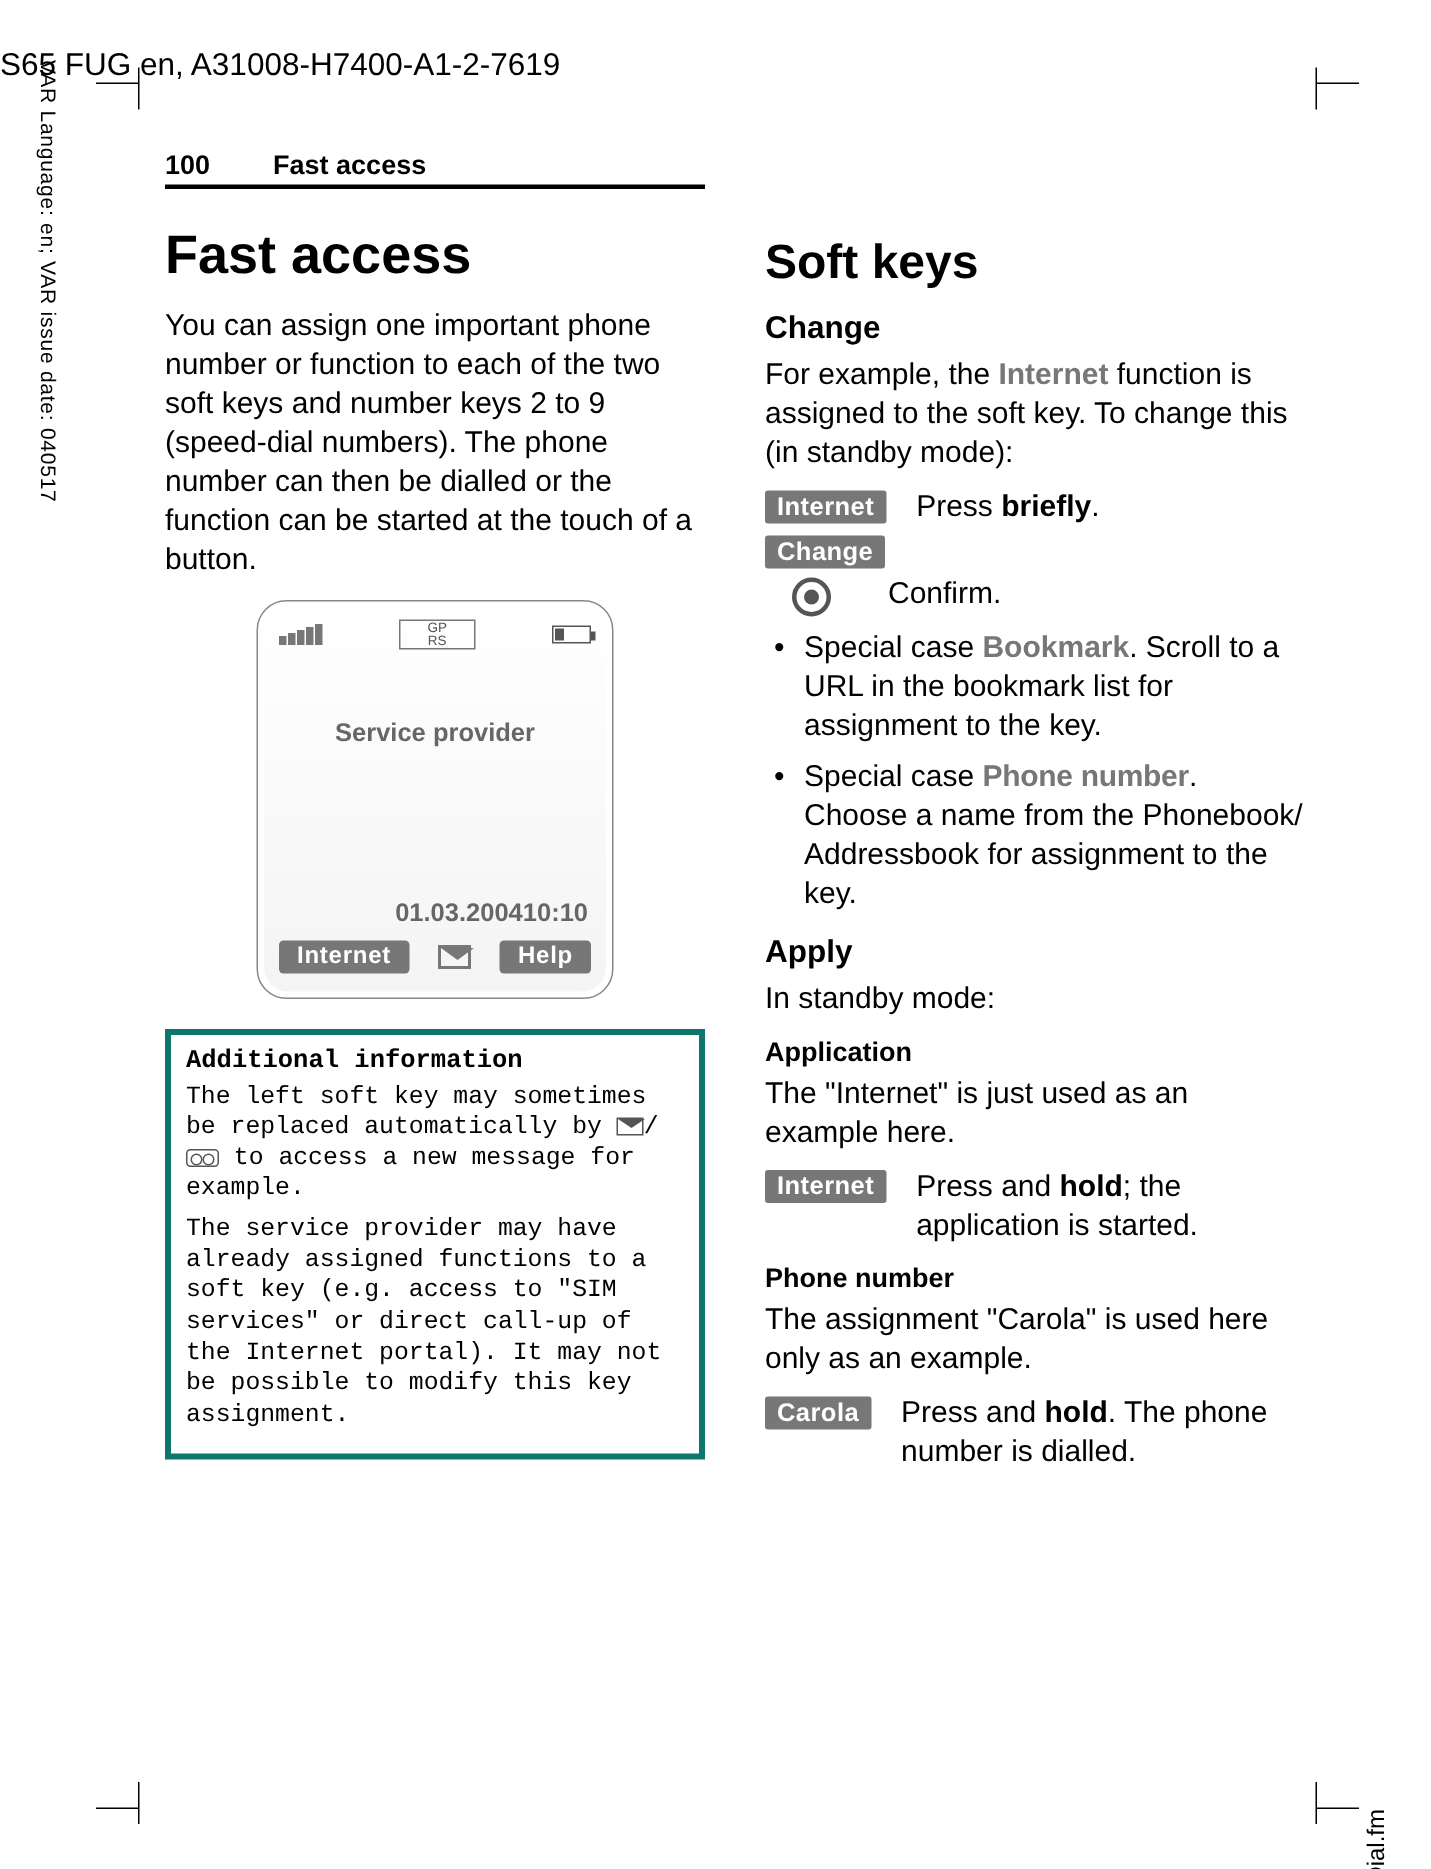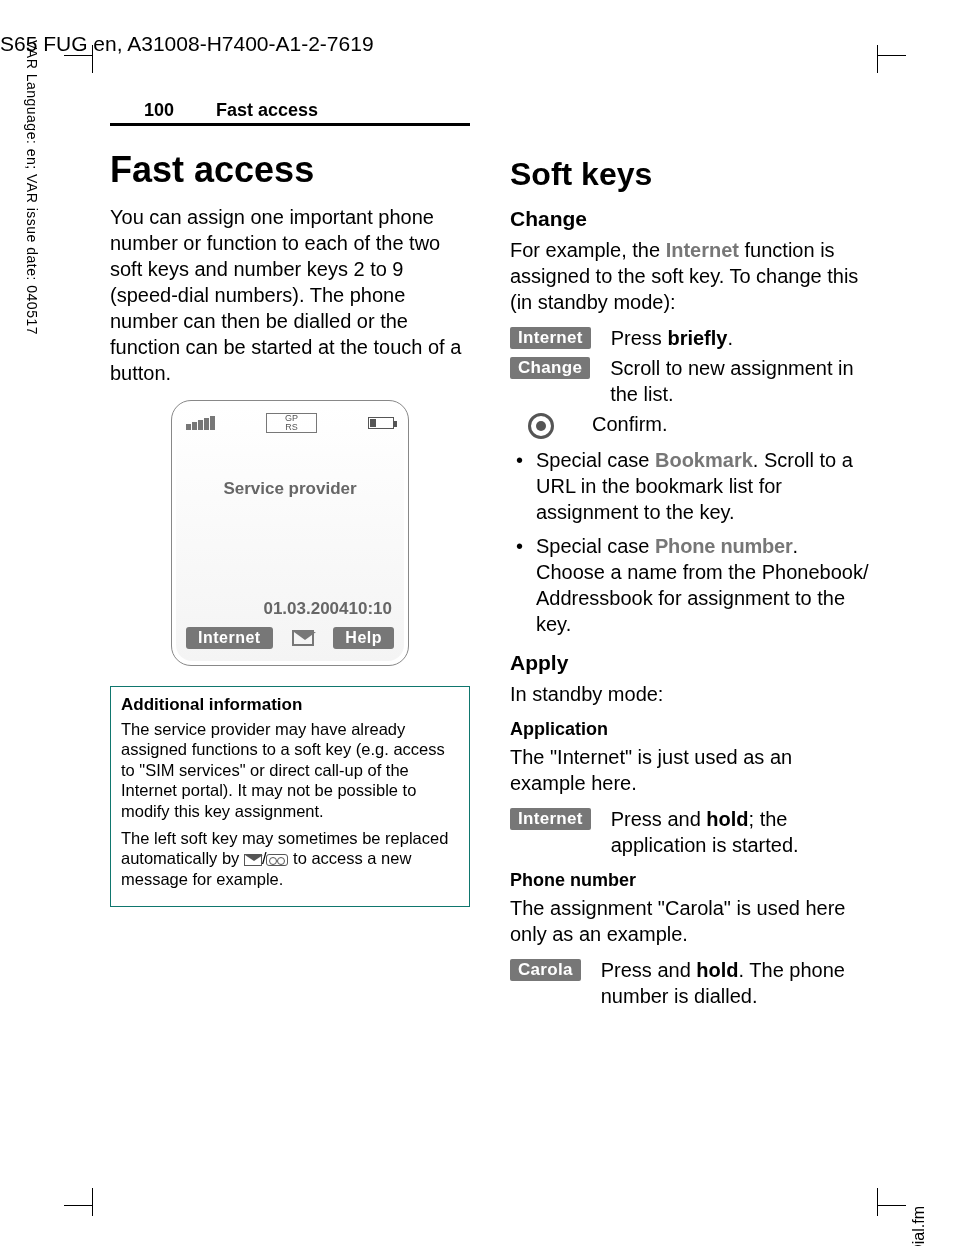--- a/index.html
+++ b/index.html
@@ -14,21 +14,21 @@
   .crop-tl-v { position: absolute; top: 45px; left: 92px; width: 1px; height: 28px; background: #000; }
   .crop-tr-h { position: absolute; top: 55px; right: 48px; width: 28px; height: 1px; background: #000; }
   .crop-tr-v { position: absolute; top: 45px; right: 76px; width: 1px; height: 28px; background: #000; }
   .crop-bl-h { position: absolute; bottom: 40px; left: 64px; width: 28px; height: 1px; background: #000; }
   .crop-bl-v { position: absolute; bottom: 30px; left: 92px; width: 1px; height: 28px; background: #000; }
   .crop-br-h { position: absolute; bottom: 40px; right: 48px; width: 28px; height: 1px; background: #000; }
   .crop-br-v { position: absolute; bottom: 30px; right: 76px; width: 1px; height: 28px; background: #000; }
 
   .content { position: absolute; top: 100px; left: 110px; width: 760px; }
   .running-head { display: flex; align-items: baseline; gap: 42px; border-bottom: 3px solid #000; padding-bottom: 2px; width: 360px; margin-bottom: 24px; }
-  .running-head .pg { font-size: 18px; font-weight: bold; margin-left: 34px; }
+  .running-head .pg { font-size: 18px; font-weight: bold; }
   .running-head .sec { font-size: 18px; font-weight: bold; }
 
   .cols { display: flex; gap: 40px; }
   .col { flex: 1; }
 
   h1.main { font-size: 36px; font-weight: bold; margin-bottom: 14px; line-height: 1.1; }
   p.body { font-size: 20px; line-height: 1.3; margin-bottom: 10px; }
   h2.sub { font-size: 32px; font-weight: bold; margin-top: 6px; margin-bottom: 10px; }
   h3.subsub { font-size: 21px; font-weight: bold; margin-top: 14px; margin-bottom: 6px; }
   h4.minor { font-size: 18px; font-weight: bold; margin-top: 12px; margin-bottom: 4px; }
@@ -45,21 +45,21 @@
   .batt { width: 26px; height: 12px; border:1px solid #555; position: relative; }
   .batt::after { content:""; position:absolute; right:-4px; top:3px; width:3px; height:6px; background:#555; }
   .batt-fill { position:absolute; left:1px; top:1px; bottom:1px; width:6px; background:#555; }
   .sp { text-align:center; font-size:17px; font-weight:bold; color:#666; margin-top: 44px; }
   .dateline { display:flex; justify-content: flex-end; font-size:17px; font-weight:bold; color:#666; padding: 0 12px; margin-top: 100px; }
   .softkeys { display:flex; justify-content: space-between; align-items:center; padding: 8px 10px 12px; }
   .skbtn { background:#777; color:#fff; font-weight:bold; font-size:16px; padding:2px 12px; border-radius:3px; letter-spacing:0.5px; }
   .msg-icon { width:22px; height:16px; border:2px solid #777; position:relative; }
   .msg-icon::before { content:""; position:absolute; left:0; top:0; border-left:11px solid transparent; border-right:11px solid transparent; border-top:8px solid #777; }
 
-  .infobox { border:1px solid #0f766e; padding: 8px 10px 10px; margin-top: 12px; }
+  .infobox { border:4px solid #0f766e; padding: 8px 10px 10px; margin-top: 12px; font-family: Liberation Mono, monospace; }
   .infobox h5 { font-size: 17px; font-weight: bold; margin-bottom: 4px; }
   .infobox p { font-size: 16.5px; line-height: 1.25; margin-bottom: 6px; font-stretch: condensed; }
   .inline-icon { display:inline-block; vertical-align: middle; }
   .env { width:18px; height:12px; border:1.5px solid #555; position:relative; display:inline-block; vertical-align:-2px; }
   .env::before { content:""; position:absolute; left:0; top:0; border-left:9px solid transparent; border-right:9px solid transparent; border-top:6px solid #555; }
   .vm { width:22px; height:12px; border:1.5px solid #555; border-radius:3px; display:inline-block; vertical-align:-2px; position:relative; }
   .vm::before, .vm::after { content:""; position:absolute; top:2px; width:6px; height:6px; border:1.5px solid #555; border-radius:50%; }
   .vm::before{ left:2px } .vm::after{ right:2px }
 
   .keyrow { display:flex; gap: 20px; align-items:flex-start; margin-bottom: 4px; }
@@ -129,46 +129,45 @@
             <div class="softkeys">
               <span class="skbtn">Internet</span>
               <span class="msg-icon"></span>
               <span class="skbtn">Help</span>
             </div>
           </div>
         </div>
 
         <div class="infobox">
           <h5>Additional information</h5>
-          <p>The service provider may have already assigned functions to a soft key (e.g. access to "SIM services" or direct call-up of the Internet portal). It may not be possible to modify this key assignment.</p>
           <p>
             <span>The left soft key may sometimes be replaced automatically by </span>
             <span class="env inline-icon"></span>/<span class="vm inline-icon"></span>
             <span> to access a new message for example.</span>
           </p>
+          <p>The service provider may have already assigned functions to a soft key (e.g. access to "SIM services" or direct call-up of the Internet portal). It may not be possible to modify this key assignment.</p>
         </div>
       </div>
 
       <div class="col">
         <h2 class="sub">Soft keys</h2>
 
         <h3 class="subsub">Change</h3>
         <p class="body">
           <span>For example, the </span><span class="greybold">Internet</span><span> function is assigned to the soft key. To change this (in standby mode):</span>
         </p>
 
         <div class="keyrow">
           <span class="keylabel">Internet</span>
           <span class="keydesc">
             <span>Press </span><span class="bold">briefly</span><span>.</span>
           </span>
         </div>
         <div class="keyrow">
           <span class="keylabel">Change</span>
-          <span class="keydesc">Scroll to new assignment in the list.</span>
         </div>
         <div class="keyrow">
           <span class="navkey"></span>
           <span class="keydesc" style="margin-left:18px">Confirm.</span>
         </div>
 
         <ul class="bullets">
           <li>
             <span>Special case </span><span class="greybold">Bookmark</span><span>. Scroll to a URL in the bookmark list for assignment to the key.</span>
           </li>

